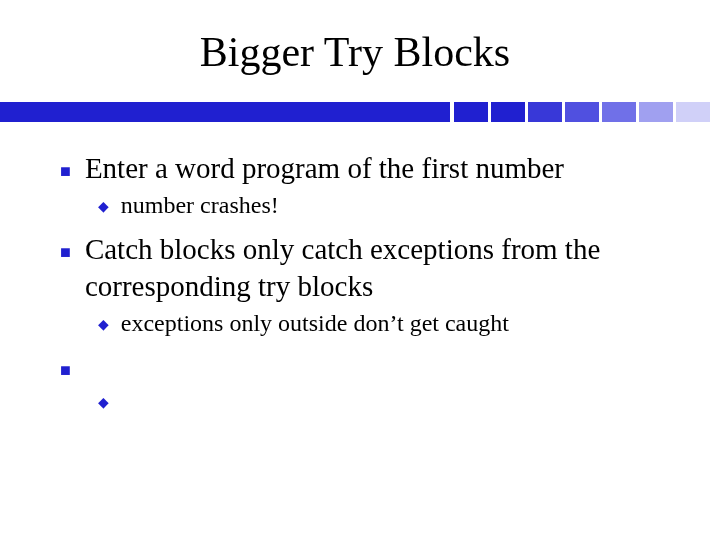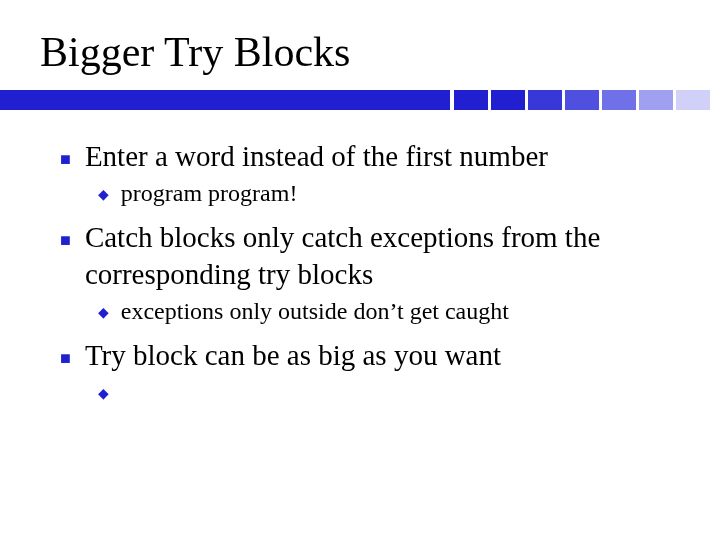--- a/index.html
+++ b/index.html
@@ -12,23 +12,23 @@
     position: relative;
     overflow: hidden;
   }
   .slide {
     width: 100%;
     height: 100%;
     padding: 28px 40px 20px 40px;
   }
   .title {
     font-size: 42px;
-    text-align: left;
+    text-align: center;
     padding-right: 10px;
-    margin-bottom: 14px;
+    margin-bottom: 26px;
     font-weight: normal;
   }
   .bar-row {
     position: relative;
     height: 20px;
     margin-bottom: 28px;
   }
   .bar-solid {
     position: absolute;
     left: -40px;
@@ -99,38 +99,37 @@
       <div class="seg" style="background:#7070e8"></div>
       <div class="seg" style="background:#a0a0f0"></div>
       <div class="seg" style="background:#d0d0f8"></div>
     </div>
   </div>
 
   <div class="content">
 
     <div class="l1">
       <span class="bullet">■</span>
-      <span>Enter a word instead of the first number</span>
+      <span>Enter a word program of the first number</span>
     </div>
     <div class="l2">
       <span class="bullet">◆</span>
-      <span>program program!</span>
+      <span>number crashes!</span>
     </div>
 
     <div class="l1">
       <span class="bullet">■</span>
       <span>Catch blocks only catch exceptions from the corresponding try blocks</span>
     </div>
     <div class="l2">
       <span class="bullet">◆</span>
       <span>exceptions only outside don’t get caught</span>
     </div>
 
     <div class="l1">
       <span class="bullet">■</span>
-      <span>Try block can be as big as you want</span>
     </div>
     <div class="l2">
       <span class="bullet">◆</span>
     </div>
 
   </div>
 </div>
 
 </body></html>

